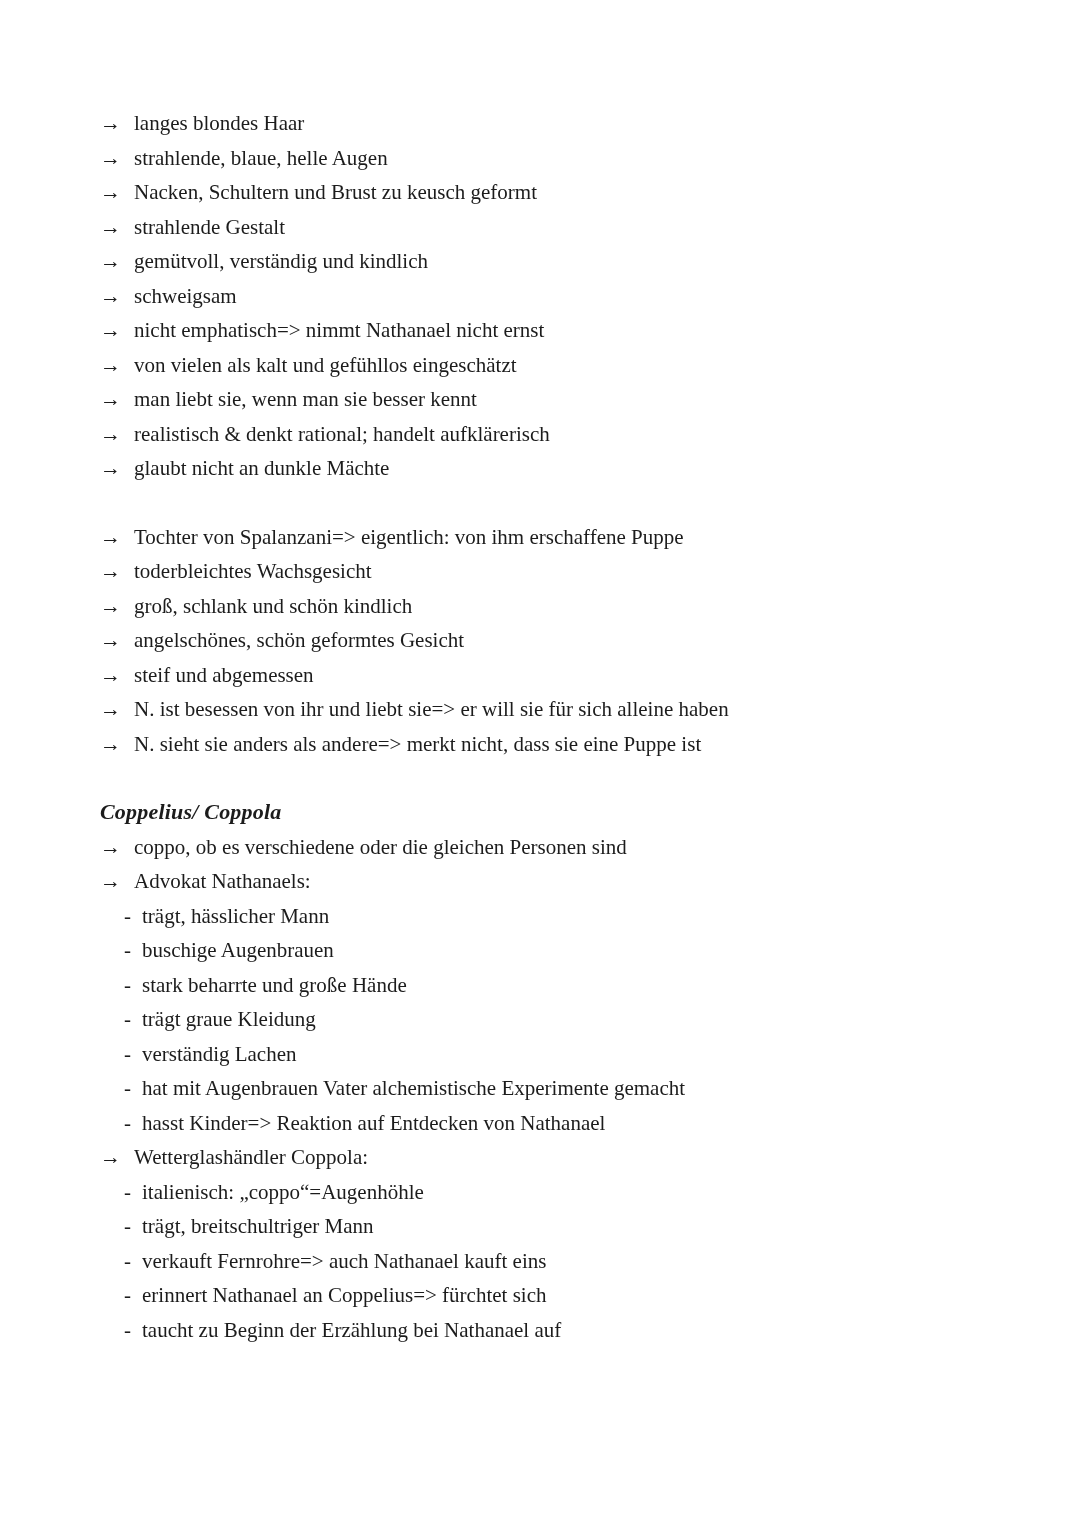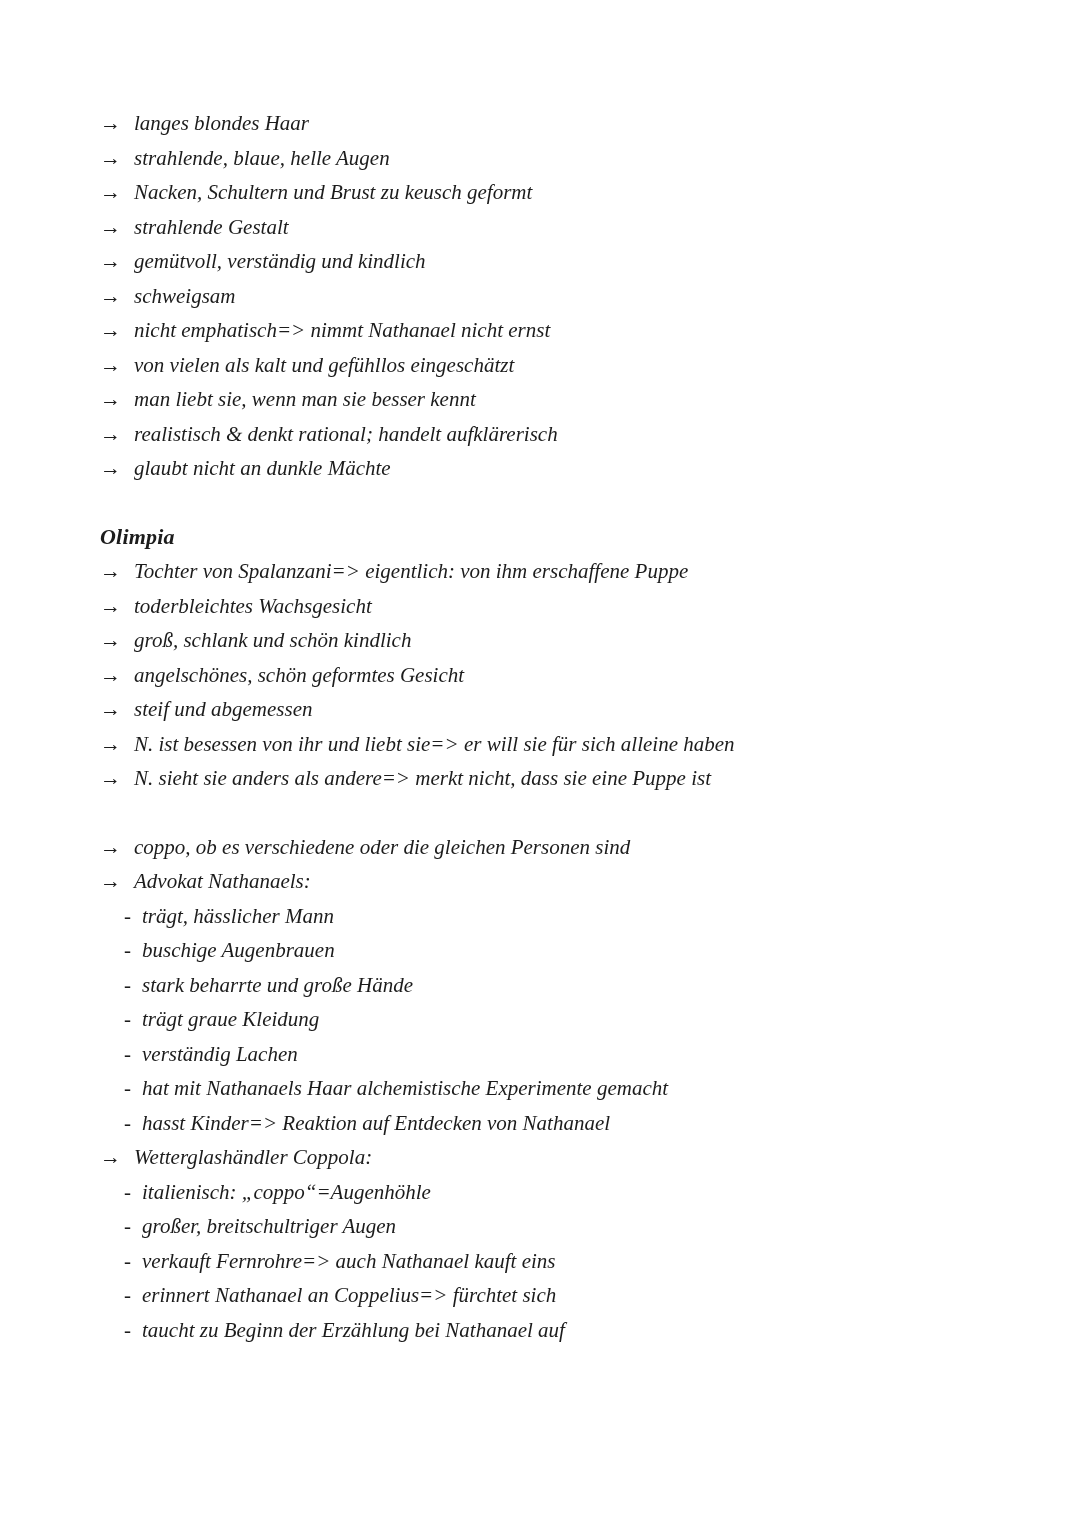--- a/index.html
+++ b/index.html
@@ -47,21 +47,20 @@
     width: 34px;
   }
   .item.dash {
     padding-left: 24px;
   }
   .item.dash .marker {
     width: 18px;
   }
   .item .text {
     flex: 1 1 auto;
-    font-style: italic;
   }
 </style>
 </head>
 <body>
 
 <div class="page">
   <div>
       <div class="section">
         <div class="item arrow">
           <span class="marker">→</span>
@@ -102,21 +101,20 @@
         <div class="item arrow">
           <span class="marker">→</span>
           <span class="text">realistisch &amp; denkt rational; handelt aufklärerisch</span>
         </div>
         <div class="item arrow">
           <span class="marker">→</span>
           <span class="text">glaubt nicht an dunkle Mächte</span>
         </div>
       </div>
       <div class="section">
-        <div class="heading">Olimpia</div>
         <div class="item arrow">
           <span class="marker">→</span>
           <span class="text">Tochter von Spalanzani=&gt; eigentlich: von ihm erschaffene Puppe</span>
         </div>
         <div class="item arrow">
           <span class="marker">→</span>
           <span class="text">toderbleichtes Wachsgesicht</span>
         </div>
         <div class="item arrow">
           <span class="marker">→</span>
@@ -133,20 +131,21 @@
         <div class="item arrow">
           <span class="marker">→</span>
           <span class="text">N. ist besessen von ihr und liebt sie=&gt; er will sie für sich alleine haben</span>
         </div>
         <div class="item arrow">
           <span class="marker">→</span>
           <span class="text">N. sieht sie anders als andere=&gt; merkt nicht, dass sie eine Puppe ist</span>
         </div>
       </div>
       <div class="section">
+        <div class="heading">Coppelius/ Coppola</div>
         <div class="item arrow">
           <span class="marker">→</span>
           <span class="text">coppo, ob es verschiedene oder die gleichen Personen sind</span>
         </div>
         <div class="item arrow">
           <span class="marker">→</span>
           <span class="text">Advokat Nathanaels:</span>
         </div>
         <div class="item dash">
           <span class="marker">-</span>
@@ -163,37 +162,37 @@
         <div class="item dash">
           <span class="marker">-</span>
           <span class="text">trägt graue Kleidung</span>
         </div>
         <div class="item dash">
           <span class="marker">-</span>
           <span class="text">verständig Lachen</span>
         </div>
         <div class="item dash">
           <span class="marker">-</span>
-          <span class="text">hat mit Nathanaels Haar alchemistische Experimente gemacht</span>
+          <span class="text">hat mit Augenbrauen Vater alchemistische Experimente gemacht</span>
         </div>
         <div class="item dash">
           <span class="marker">-</span>
           <span class="text">hasst Kinder=&gt; Reaktion auf Entdecken von Nathanael</span>
         </div>
         <div class="item arrow">
           <span class="marker">→</span>
           <span class="text">Wetterglashändler Coppola:</span>
         </div>
         <div class="item dash">
           <span class="marker">-</span>
           <span class="text">italienisch: „coppo“=Augenhöhle</span>
         </div>
         <div class="item dash">
           <span class="marker">-</span>
-          <span class="text">großer, breitschultriger Augen</span>
+          <span class="text">trägt, breitschultriger Mann</span>
         </div>
         <div class="item dash">
           <span class="marker">-</span>
           <span class="text">verkauft Fernrohre=&gt; auch Nathanael kauft eins</span>
         </div>
         <div class="item dash">
           <span class="marker">-</span>
           <span class="text">erinnert Nathanael an Coppelius=&gt; fürchtet sich</span>
         </div>
         <div class="item dash">

